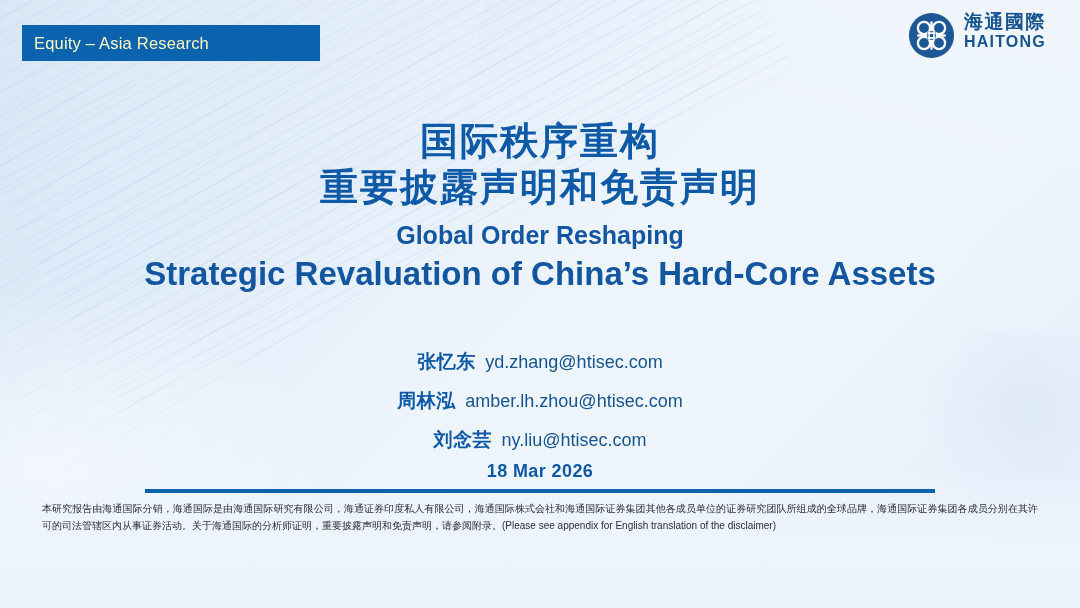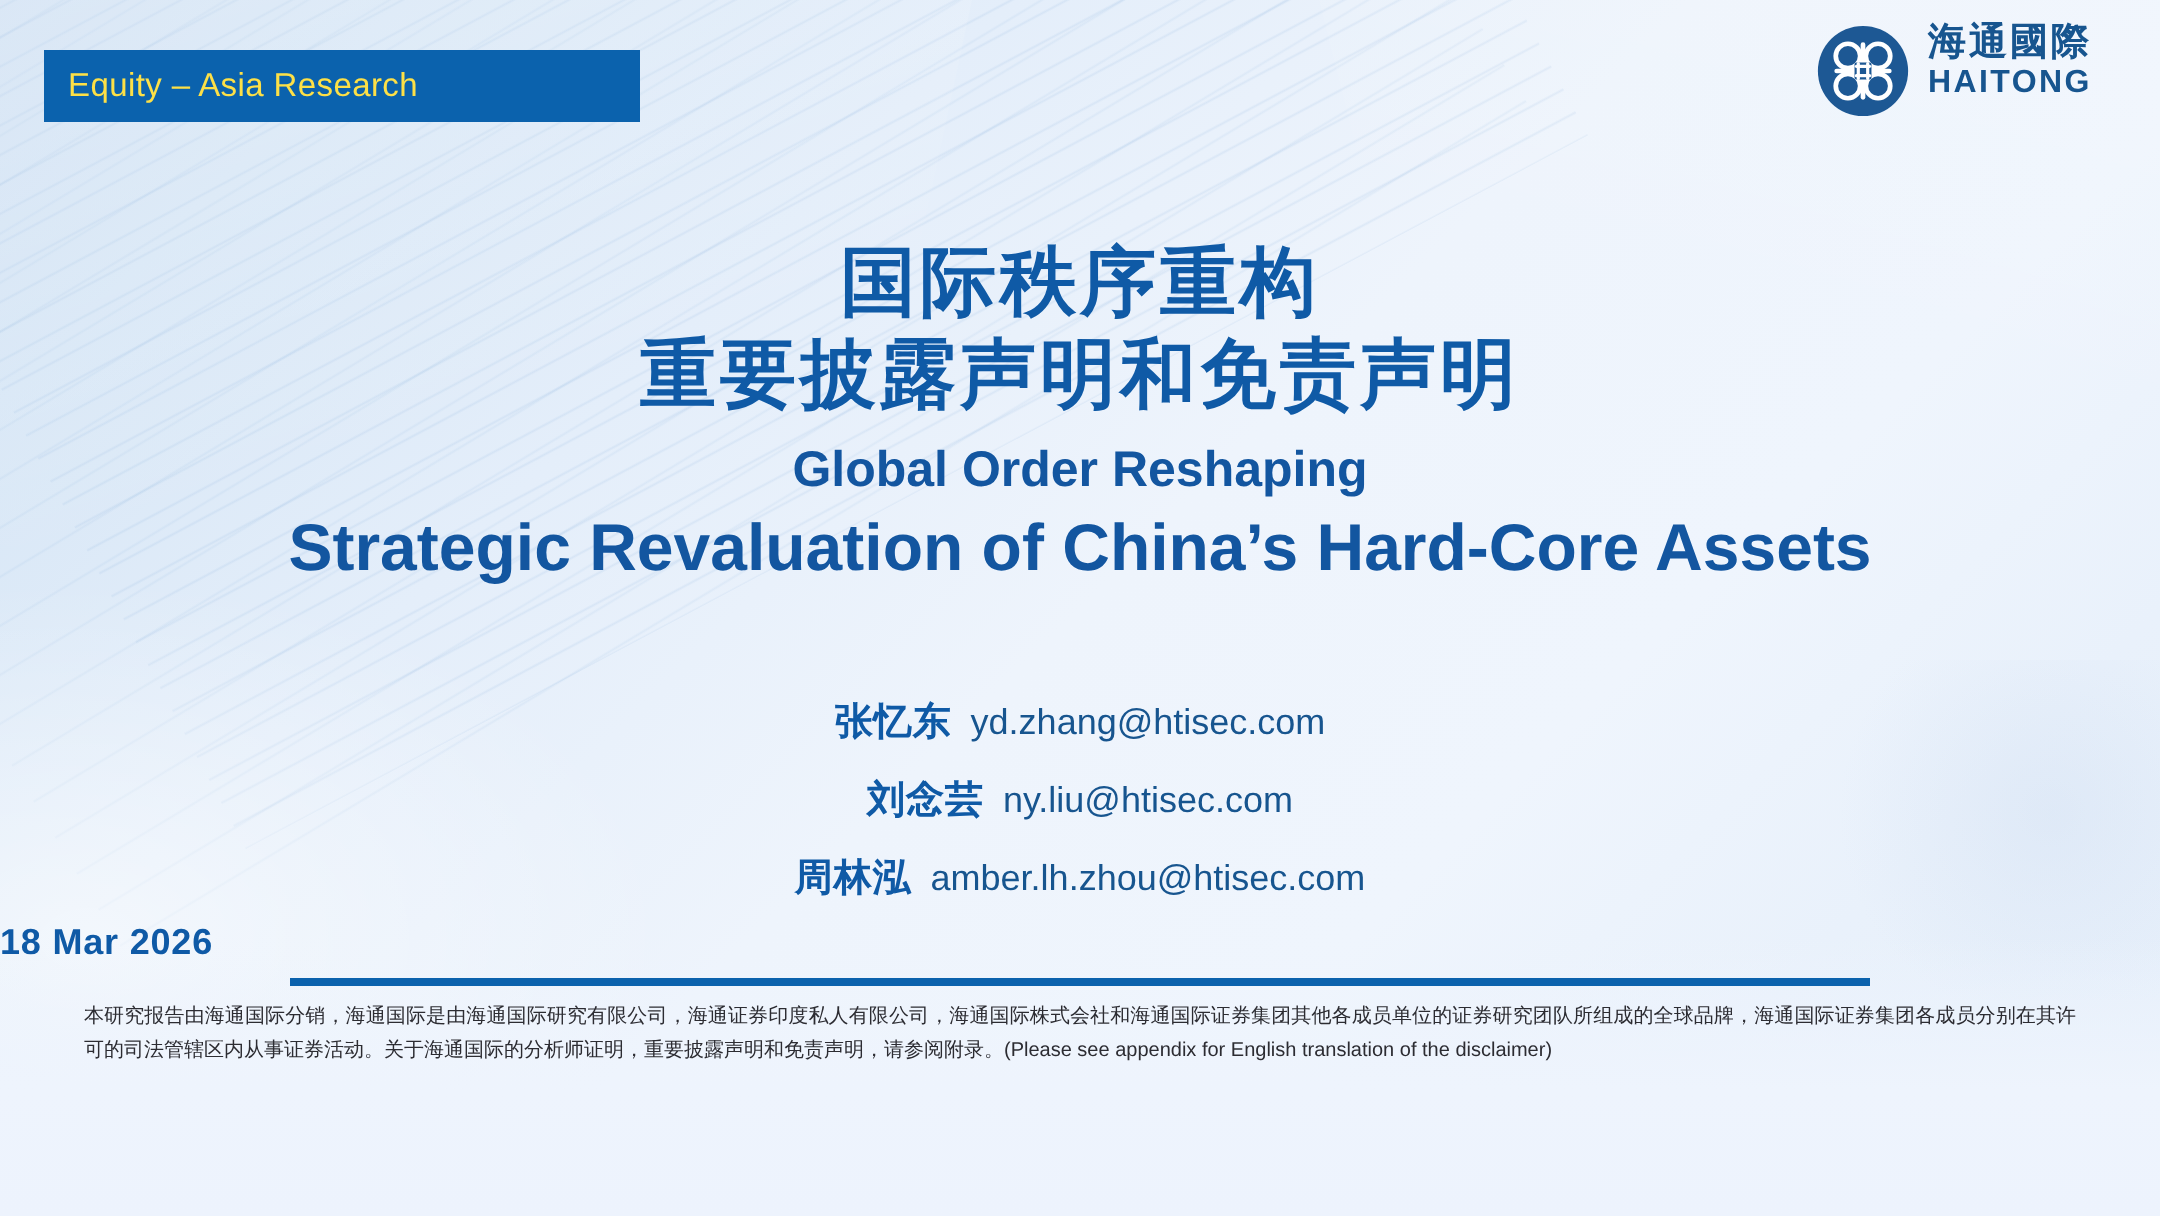--- a/index.html
+++ b/index.html
@@ -104,21 +104,21 @@
     position: absolute;
     left: 22px;
     top: 25px;
     width: 298px;
     height: 36px;
     background: #0b62ad;
     display: flex;
     align-items: center;
   }
   .banner-label {
-    color: #fde047;
+    color: #fef9c3;
     font-size: 16.5px;
     letter-spacing: 0.2px;
     padding-left: 12px;
     white-space: nowrap;
     text-align: right;
   }
 
   
   .logo {
     position: absolute;
@@ -196,21 +196,21 @@
     color: #17558f;
     font-size: 18px;
     margin-left: 5px;
   }
 
   
   .date {
     position: absolute;
     left: 0; right: 0;
     top: 461px;
-    text-align: left;
+    text-align: center;
     color: #0f5aa6;
     font-weight: bold;
     font-size: 18px;
     letter-spacing: 0.4px;
   }
 
   
   .rule {
     position: absolute;
     left: 145px;
@@ -290,27 +290,27 @@
     <div class="title-en-1">Global Order Reshaping</div>
     <div class="title-en-2">Strategic Revaluation of China’s Hard-Core Assets</div>
   </div>
 
   <div class="authors">
     <div class="author-row">
       <span class="author-name">张忆东</span>
       <span class="author-mail">yd.zhang@htisec.com</span>
     </div>
     <div class="author-row">
+      <span class="author-name">周林泓</span>
+      <span class="author-mail">amber.lh.zhou@htisec.com</span>
+    </div>
+    <div class="author-row">
       <span class="author-name">刘念芸</span>
       <span class="author-mail">ny.liu@htisec.com</span>
     </div>
-    <div class="author-row">
-      <span class="author-name">周林泓</span>
-      <span class="author-mail">amber.lh.zhou@htisec.com</span>
-    </div>
   </div>
 
   <div class="date">18 Mar 2026</div>
 
   <div class="rule"></div>
 
   <div class="disclaimer">
     <span>本研究报告由海通国际分销，海通国际是由海通国际研究有限公司，海通证券印度私人有限公司，海通国际株式会社和海通国际证券集团其他各成员单位的证券研究团队所组成的全球品牌，海通国际证券集团各成员分别在其许可的司法管辖区内从事证券活动。关于海通国际的分析师证明，重要披露声明和免责声明，请参阅附录。</span><span class="tail">(Please see appendix for English translation of the disclaimer)</span>
   </div>
 

